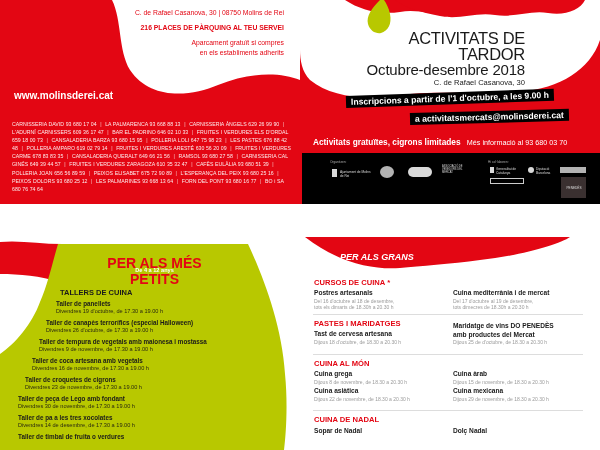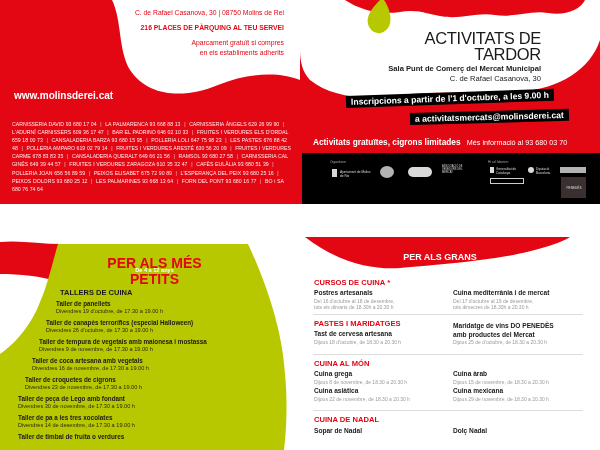--- a/index.html
+++ b/index.html
@@ -10,21 +10,21 @@
   .top { position:absolute; left:0; top:0; width:600px; height:204px; background:#e30613; overflow:hidden; }
 
   .addr-block { position:absolute; right:16px; top:8px; width:200px; text-align:right; color:#e30613; font-size:6.8px; line-height:1.35; }
   .addr-block .l1 { margin-bottom:6px; }
   .addr-block .l2 { margin-bottom:6px; }
   .web { position:absolute; left:14px; top:90px; color:#fff; font-size:10px; font-weight:bold; }
 
   .shops { position:absolute; left:12px; top:120px; width:280px; color:#fff; font-size:5.2px; line-height:8.1px; word-spacing:0.2px; opacity:0.92; }
   .shops span.sep { opacity:0.8; padding:0 2px; }
 
-  .title-block { position:absolute; left:366px; top:30px; width:175px; text-align:right; color:#1a1a1a; }
+  .title-block { position:absolute; left:350px; top:30px; width:175px; text-align:right; color:#1a1a1a; }
   .title1 { font-size:16.5px; line-height:16px; letter-spacing:-0.3px; }
   .title2 { font-size:15px; line-height:16px; letter-spacing:-0.2px; }
   .title3 { font-size:7.6px; font-weight:bold; line-height:10px; margin-top:2px; }
   .title4 { font-size:7.6px; line-height:10px; }
 
   .bar1 { position:absolute; left:346px; top:96px; background:#000; color:#fff; font-size:8.6px; font-weight:bold; padding:1px 5px; transform:rotate(-2deg); transform-origin:left; white-space:nowrap; }
   .bar2 { position:absolute; left:410px; top:113px; background:#000; color:#fff; font-size:8.6px; font-weight:bold; padding:1px 5px; transform:rotate(-1.5deg); transform-origin:left; white-space:nowrap; }
   .free { position:absolute; left:313px; top:137px; color:#fff; font-size:8.3px; font-weight:bold; white-space:nowrap; }
   .free .more { font-size:7.2px; font-weight:normal; padding-left:4px; }
 
@@ -36,21 +36,21 @@
   
   .bottom { position:absolute; left:0; top:204px; width:600px; height:246px; background:#fff; overflow:hidden; }
 
   .kids-title { position:absolute; left:102px; top:51px; width:105px; text-align:center; color:#e30613; font-size:14px; font-weight:bold; }
   .kids-sub { position:absolute; left:102px; top:63px; width:105px; text-align:center; color:#fff; font-size:5.6px; font-weight:bold; }
   .kids-section { position:absolute; left:60px; top:84px; color:#1a1a1a; font-size:7.5px; font-weight:bold; }
   .kid-item { position:absolute; color:#1a1a1a; }
   .kid-item .n { font-size:6.3px; font-weight:bold; line-height:8px; white-space:nowrap; }
   .kid-item .d { font-size:5.6px; line-height:7px; white-space:nowrap; color:#2a2a10; }
 
-  .grans-title { position:absolute; left:340px; top:48px; width:200px; text-align:center; color:#fff; font-size:9px; font-weight:bold; }
+  .grans-title { position:absolute; left:340px; top:48px; width:200px; text-align:left; color:#fff; font-size:9px; font-weight:bold;font-style:italic; }
   .cat { position:absolute; color:#e30613; font-size:7.6px; font-weight:bold; white-space:nowrap; }
   .g-item { position:absolute; white-space:nowrap; }
   .g-item .n { font-size:6.6px; font-weight:bold; color:#1a1a1a; line-height:8.5px; }
   .g-item .d { font-size:5px; color:#9a9a9a; line-height:6px; }
   .hr { position:absolute; left:313px; width:270px; height:1px; background:#dddddd; }
 </style>
 </head>
 <body>
 
 <div class="top">
@@ -71,21 +71,21 @@
     <div class="l2" style="font-weight:bold;">216 PLACES DE PÀRQUING AL TEU SERVEI</div>
     <div>Aparcament gratuït si compres</div>
     <div>en els establiments adherits</div>
   </div>
   <div class="web">www.molinsderei.cat</div>
 
   <div class="shops" id="shops"><span>CARNISSERIA DAVID 93 680 17 04</span><span class="sep"> | </span><span>LA PALMARENCA 93 668 88 13</span><span class="sep"> | </span><span>CARNISSERIA ÀNGELS 629 26 99 90</span><span class="sep"> | </span><span>L'ADURNÍ CARNISSERS 609 36 17 47</span><span class="sep"> | </span><span>BAR EL PADRINO 646 02 10 33</span><span class="sep"> | </span><span>FRUITES I VERDURES ELS D'ORDAL 659 18 00 73</span><span class="sep"> | </span><span>CANSALADERIA BARZA 93 680 15 95</span><span class="sep"> | </span><span>POLLERIA LOLI 647 75 98 23</span><span class="sep"> | </span><span>LES PASTES 676 88 42 48</span><span class="sep"> | </span><span>POLLERIA AMPARO 619 02 79 14</span><span class="sep"> | </span><span>FRUITES I VERDURES ARESTÉ 630 56 20 09</span><span class="sep"> | </span><span>FRUITES I VERDURES CARME 678 83 83 35</span><span class="sep"> | </span><span>CANSALADERIA QUERALT 649 66 21 56</span><span class="sep"> | </span><span>RAMSOL 93 680 27 58</span><span class="sep"> | </span><span>CARNISSERIA CAL GINÉS 649 39 44 57</span><span class="sep"> | </span><span>FRUITES I VERDURES ZARAGOZA 610 35 32 47</span><span class="sep"> | </span><span>CAFÈS EULÀLIA 93 680 51 39</span><span class="sep"> | </span><span>POLLERIA JOAN 656 56 89 59</span><span class="sep"> | </span><span>PEIXOS ELISABET 675 72 90 89</span><span class="sep"> | </span><span>L'ESPERANÇA DEL PEIX 93 680 25 16</span><span class="sep"> | </span><span>PEIXOS DOLORS 93 680 25 12</span><span class="sep"> | </span><span>LES PALMARINES 93 668 13 64</span><span class="sep"> | </span><span>FORN DEL PONT 93 680 16 77</span><span class="sep"> | </span><span>BO i SA 680 76 74 64</span></div>
 
   <div class="title-block">
     <div class="title1">ACTIVITATS DE TARDOR</div>
-    <div class="title3">Sala Punt de Comerç del Mercat Municipal</div>
+    <div class="title2">Octubre-desembre 2018</div>
     <div class="title4">C. de Rafael Casanova, 30</div>
   </div>
 
   <div class="bar1">Inscripcions a partir de l'1 d'octubre, a les 9.00 h</div>
   <div class="bar2">a activitatsmercats@molinsderei.cat</div>
 
   <div class="free">
     <span>Activitats gratuïtes, cigrons limitades</span>
     <span class="more">Més informació al 93 680 03 70</span>
   </div>

